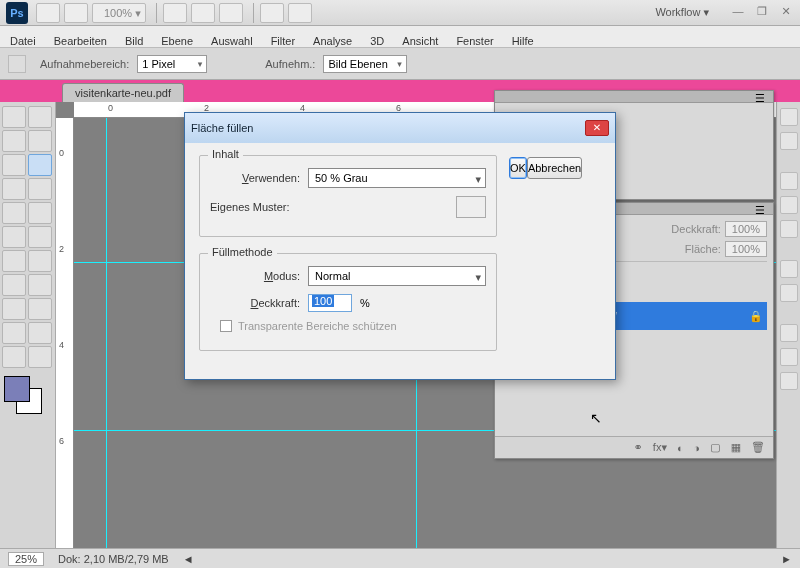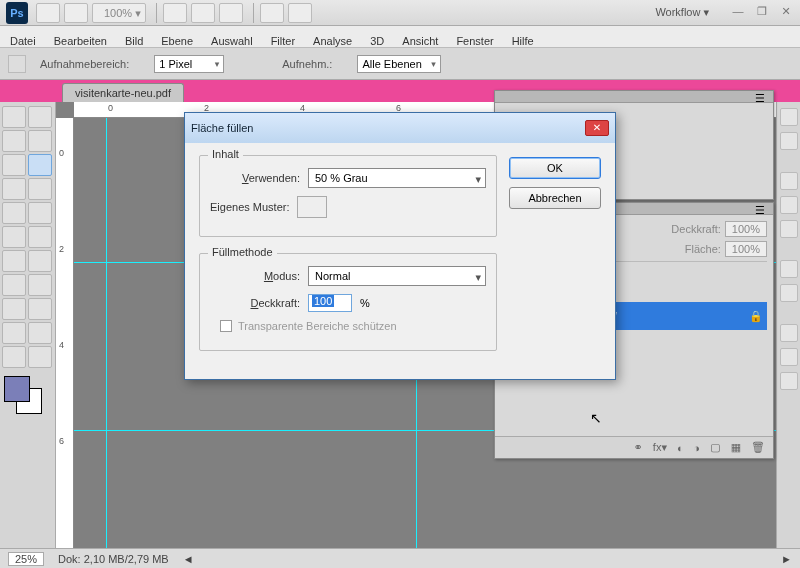--- a/index.html
+++ b/index.html
@@ -13,21 +13,21 @@
 .workflow{margin-left:auto;color:#555;padding:2px 12px;border:1px solid transparent;}
 .wsys{width:16px;height:16px;margin-left:8px;color:#777;text-align:center;}
 
 
 .menubar{height:22px;background:#ececec;display:flex;align-items:flex-end;padding:0 10px;gap:18px;border-bottom:1px solid #bbb;}
 .menubar span{color:#333;cursor:default;}
 
 
 .optbar{height:32px;background:#d8d8d8;display:flex;align-items:center;padding:12px 8px;gap:8px;border-bottom:1px solid #aaa;}
 .optbar .lbl{color:#555;}
-.optbar .sel{border:1px solid #999;background:#fff;height:18px;padding:0 18px 0 4px;position:relative;min-width:70px;line-height:16px;margin-left:17px;}
+.optbar .sel{border:1px solid #999;background:#fff;height:18px;padding:0 18px 0 4px;position:relative;min-width:70px;line-height:16px;}
 .optbar .sel::after{content:"▾";position:absolute;right:4px;top:0;color:#666;font-size:9px;}
 .eyedrop{width:18px;height:18px;background:#ddd;border:1px solid #bbb;margin-right:6px;}
 
 
 .tabstrip{height:22px;background:#ec4899;display:flex;align-items:flex-end;padding-left:62px;}
 .doctab{background:#c8c8c8;border:1px solid #888;border-bottom:none;padding:3px 12px;border-radius:3px 3px 0 0;color:#333;}
 
 
 .main{position:absolute;top:102px;left:0;right:0;bottom:20px;display:flex;}
 .tools{width:56px;background:#d5d5d5;border-right:1px solid #aaa;padding:4px 2px;display:flex;flex-wrap:wrap;gap:2px;align-content:flex-start;}
@@ -84,21 +84,21 @@
 .frow{display:flex;align-items:center;gap:8px;margin-bottom:8px;}
 .frow .flabel{width:90px;text-align:right;color:#333;}
 .frow .under{text-decoration:underline;}
 .combo{flex:1;border:1px solid #888;background:#fff;height:20px;line-height:18px;padding:0 18px 0 6px;position:relative;}
 .combo::after{content:"▾";position:absolute;right:4px;top:1px;color:#555;}
 .disabled{color:#9a9a9a;}
 .pattern-box{width:30px;height:22px;border:1px solid #aaa;background:#eee;}
 .numbox{width:44px;height:18px;border:1px solid #6fa6dd;background:#fff;text-align:left;padding:0 3px;}
 .numbox .selv{background:#2f7bdd;color:#fff;padding:0 2px;}
 .chk{width:12px;height:12px;border:1px solid #999;background:#fff;}
-.dlg-right{width:92px;display:flex;flex-direction:column;gap:8px;padding-top:2px;}
+.dlg-right{width:92px;display:flex;flex-direction:row;padding-top:2px;}
 .dbtn{height:22px;border:1px solid #8a8a8a;border-radius:3px;background:linear-gradient(#fafafa,#e3e3e3);text-align:center;line-height:20px;}
 .dbtn.primary{border-color:#2f7bdd;box-shadow:0 0 0 1px #8fc0f5 inset;}
 
 .cursor{position:absolute;top:410px;left:590px;font-size:14px;color:#000;pointer-events:none;}
 </style>
 </head>
 <body>
 
 <div class="titlebar">
   <div class="ps-chip">Ps</div>
@@ -130,21 +130,21 @@
   <span>Ansicht</span>
   <span>Fenster</span>
   <span>Hilfe</span>
 </div>
 
 <div class="optbar">
   <div class="eyedrop"></div>
   <span class="lbl">Aufnahmebereich:</span>
   <div class="sel">1 Pixel</div>
   <span class="lbl" style="margin-left:50px">Aufnehm.:</span>
-  <div class="sel">Alle Ebenen</div>
+  <div class="sel">Bild Ebenen</div>
 </div>
 
 <div class="tabstrip">
   <div class="doctab">visitenkarte-neu.pdf</div>
 </div>
 
 <div class="main">
 
   <div class="tools">
     <div class="tool"></div>
@@ -276,21 +276,21 @@
     <div class="x">✕</div>
   </div>
   <div class="dlg-body">
     <div class="dlg-left">
       <div class="fieldset">
         <div class="legend">Inhalt</div>
         <div class="frow">
           <div class="flabel"><span class="under">V</span><span>erwenden:</span></div>
           <div class="combo">50 % Grau</div>
         </div>
-        <div class="frow" style="justify-content:flex-start;">
+        <div class="frow" style="justify-content:space-between;">
           <div class="flabel disabled" style="width:auto;">Eigenes Muster:</div>
           <div class="pattern-box"></div>
         </div>
       </div>
       <div class="fieldset">
         <div class="legend">Füllmethode</div>
         <div class="frow">
           <div class="flabel"><span class="under">M</span>odus:</div>
           <div class="combo">Normal</div>
         </div>

